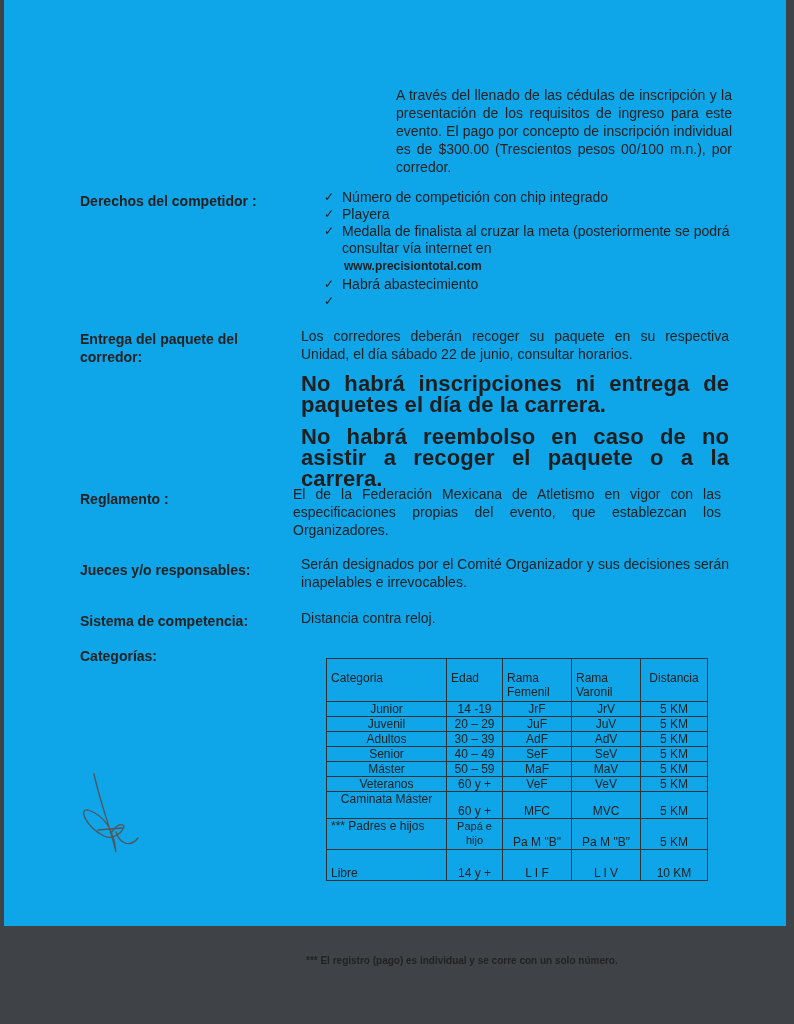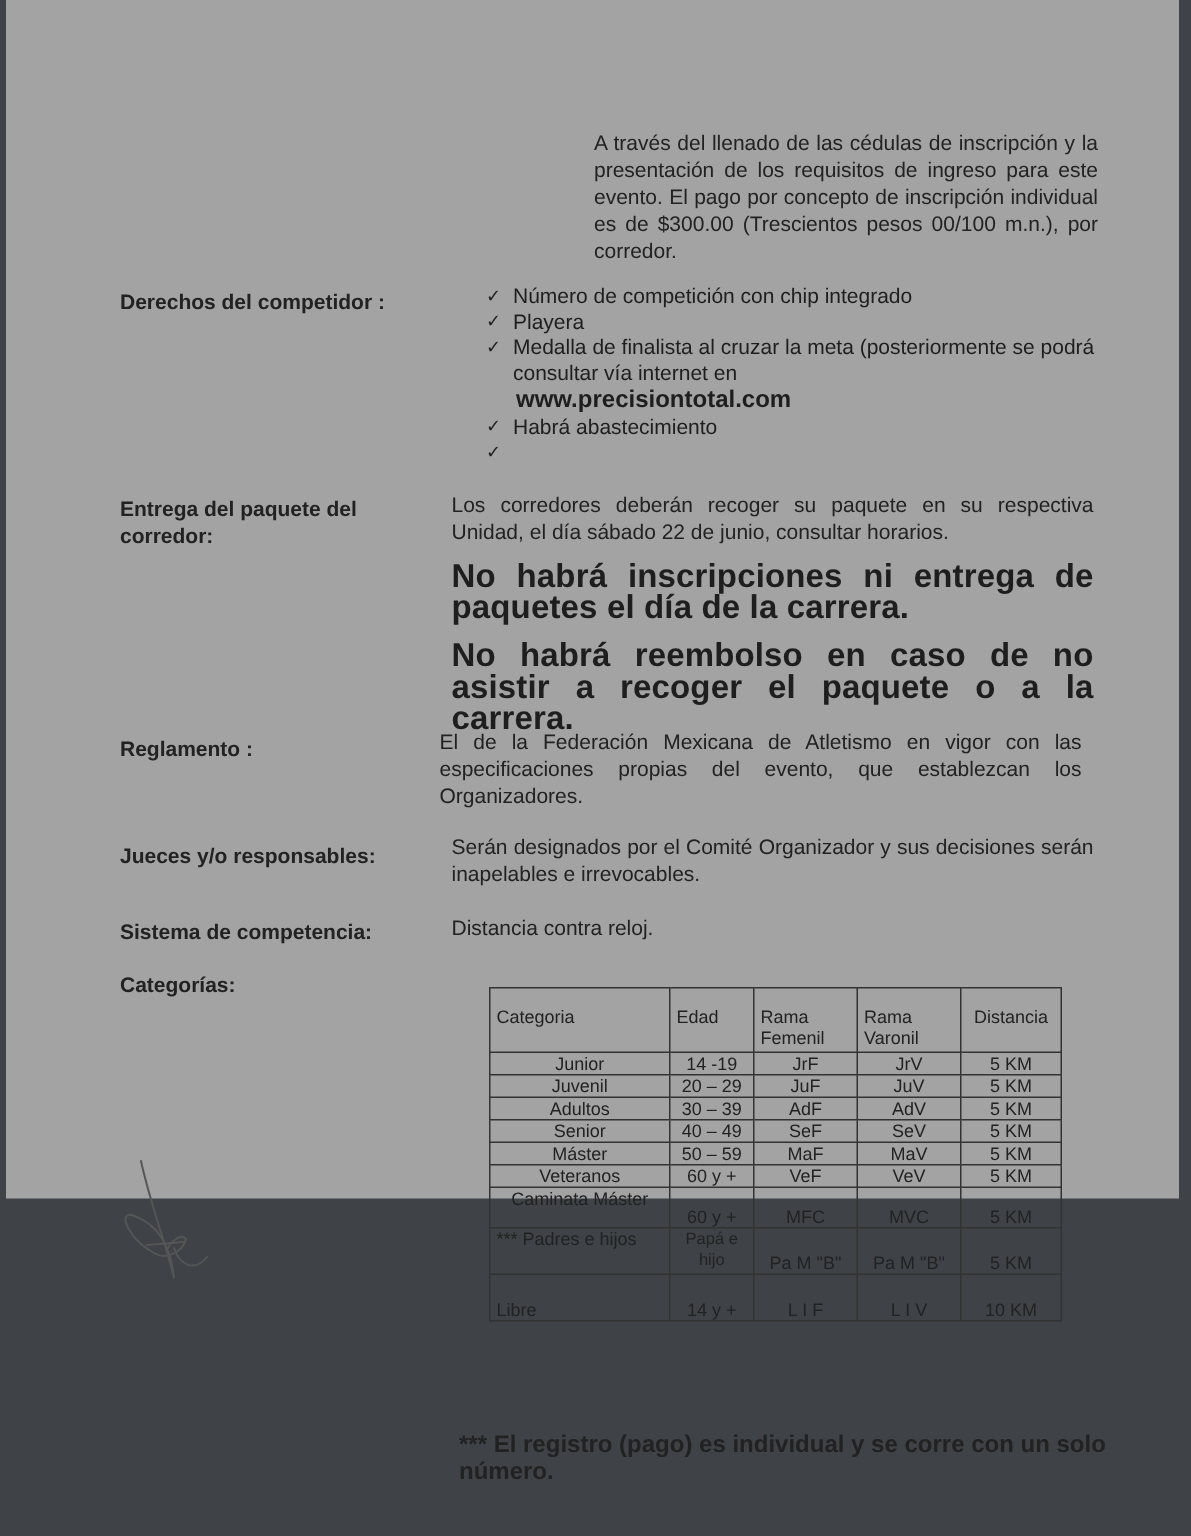--- a/index.html
+++ b/index.html
@@ -1,34 +1,34 @@
 <!DOCTYPE html>
 <html><head>
 <meta charset="utf-8">
 <style>
   html, body { margin: 0; padding: 0; }
   body {
     width: 794px; height: 1024px; background: #3f4347; position: relative; overflow: hidden;
     font-family: "Liberation Sans", sans-serif; color: #1e1e1e;
   }
   .page {
-    position: absolute; left: 4px; top: 0; width: 782px; height: 799px; background: #a3a3a3;
+    position: absolute; left: 4px; top: 0; width: 782px; height: 926px; background: #0ea5e9;
   }
   .abs { position: absolute; }
   .label {
     position: absolute; left: 76px; font-weight: bold; font-size: 14px; line-height: 18px; color: #222;
   }
   .body-text { font-size: 14px; line-height: 18px; color: #222; text-align: justify; }
   .intro { left: 392px; top: 86px; width: 336px; }
   .intro p { margin: 0; }
   .rights { left: 314px; top: 189px; width: 420px; font-size: 14px; line-height: 17px; }
   .rights ul { list-style: none; margin: 0; padding: 0; }
   .rights li { position: relative; padding-left: 24px; }
   .rights li .chk { position: absolute; left: 6px; top: 0; font-size: 12px; }
-  .rights .url { font-weight: bold; font-size: 16px; padding-left: 26px; line-height: 19px; }
+  .rights .url { font-weight: bold; font-size: 12px; padding-left: 26px; line-height: 19px; }
   .pkg { left: 297px; top: 327px; width: 428px; }
   .strong-note { font-weight: bold; font-size: 22px; line-height: 21px; text-align: justify; margin: 0; letter-spacing: 0.1px; }
   .n1 { left: 297px; top: 373px; width: 428px; }
   .n2 { left: 297px; top: 426px; width: 428px; }
   .reg { left: 289px; top: 485px; width: 428px; }
   .jue { left: 297px; top: 555px; width: 428px; }
   .sis { left: 297px; top: 609px; width: 428px; }
   table.cat {
     position: absolute; left: 322px; top: 658px; border-collapse: collapse;
     font-size: 12px; line-height: 14px; color: #222;
@@ -38,21 +38,21 @@
   }
   table.cat th { text-align: left; height: 30px; padding-top: 12px; }
   table.cat td { text-align: center; height: 14px; }
   .c1 { width: 111px; } .c2 { width: 47px; } .c3 { width: 60px; } .c4 { width: 60px; } .c5 { width: 58px; }
   tr.tall td { height: 26px; }
   tr.tall td.bottom { vertical-align: bottom; }
   tr.tall2 td { height: 30px; vertical-align: bottom; }
   td.left { text-align: left !important; }
   td.top { vertical-align: top !important; }
   .nota { left: 300px; top: 883px; width: 428px; }
-  .foot { left: 302px; top: 955px; font-size: 16px; font-weight: bold; color: #222; }
+  .foot { left: 302px; top: 955px; font-size: 10px; font-weight: bold; color: #222; }
   .sig { left: 72px; top: 772px; }
 </style>
 </head>
 <body>
 
 <div class="page">
 
   <div class="abs body-text intro">
     <p>A través del llenado de las cédulas de inscripción y la presentación de los requisitos de ingreso para este evento. El pago por concepto de inscripción individual es de $300.00 (Trescientos pesos 00/100 m.n.), por corredor.</p>
   </div>

